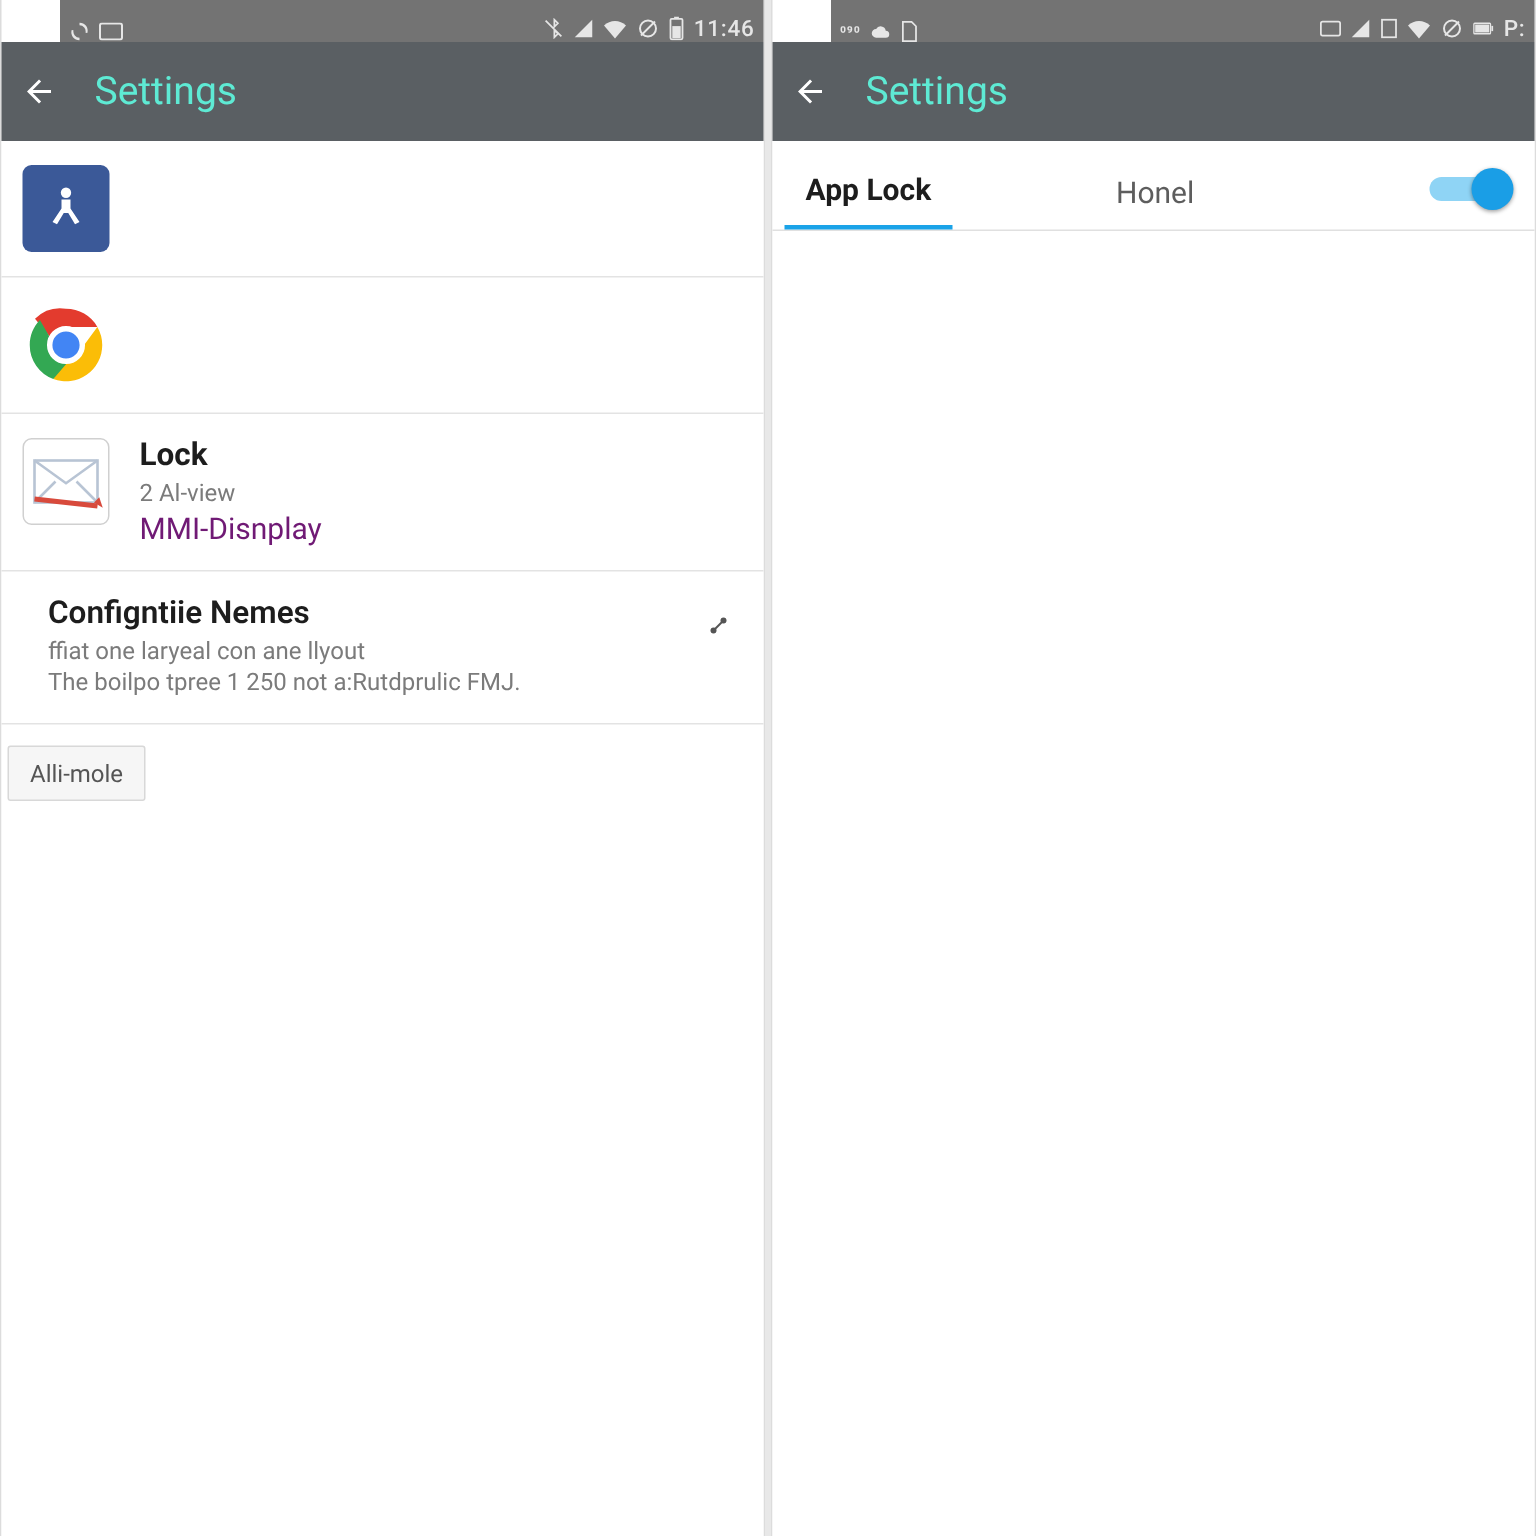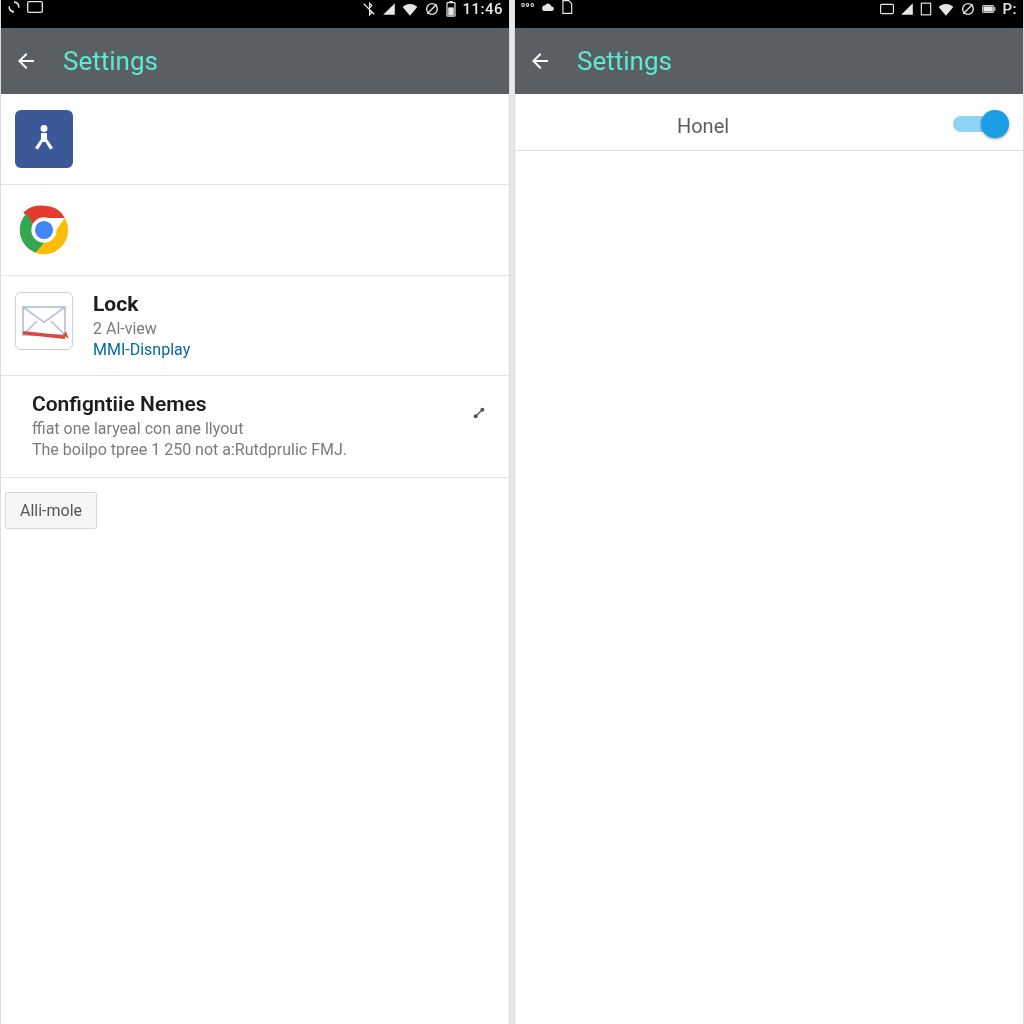--- a/index.html
+++ b/index.html
@@ -24,29 +24,30 @@
     background: #ffffff;
     display: flex;
     flex-direction: column;
     border-left: 1px solid #dcdcdc;
     border-right: 1px solid #dcdcdc;
     box-sizing: border-box;
   }
   
   .statusbar {
     height: 28px;
-    background: #000000;
+    background: #737373;
     color: #e6e6e6;
     display: flex;
-    align-items: flex-start;
+    align-items: flex-end;
     justify-content: space-between;
     padding: 0 6px;
     font-size: 14px;
     font-weight: 500;
     letter-spacing: .5px;
+    margin-left: 39px;
   }
   .statusbar .sb-left,
   .statusbar .sb-right {
     display: flex;
     align-items: center;
     gap: 6px;
   }
   .statusbar .ic { display: inline-flex; }
   .statusbar svg { fill: #e6e6e6; }
   .sb-clock { font-size: 15px; }
@@ -97,21 +98,21 @@
     font-size: 21px;
     font-weight: 700;
     color: #1d1d1d;
     margin-bottom: 2px;
   }
   .row .sub {
     font-size: 16px;
     line-height: 1.35;
     color: #7b7b7b;
   }
-  .row .sub2 { color: #0369a1; font-size: 16px; }
+  .row .sub2 { color: #701a75; font-size: 20px; }
   .row.noicon { padding-left: 0; }
   .row.noicon .text { padding-left: 4px; margin-left: 27px; }
   .row .side-glyph {
     position: absolute;
     right: 22px;
     top: 28px;
     color: #555;
     font-size: 18px;
   }
   .chip {
@@ -353,20 +354,21 @@
       <div class="back">
         <svg width="24" height="24" viewBox="0 0 24 24">
             <path d="M20 11H7.8l5.6-5.6L12 4l-8 8 8 8 1.4-1.4L7.8 13H20z"></path>
           </svg>
       </div>
       <div class="title">Settings</div>
     </div>
 
     <div class="content">
       <div class="tabs">
+        <div class="tab active">App Lock</div>
         <div class="tab-space"></div>
         <div class="tab">Honel</div>
         <div class="toggle">
           <div class="track"></div>
           <div class="thumb"></div>
         </div>
       </div>
     </div>
 
   </div>

